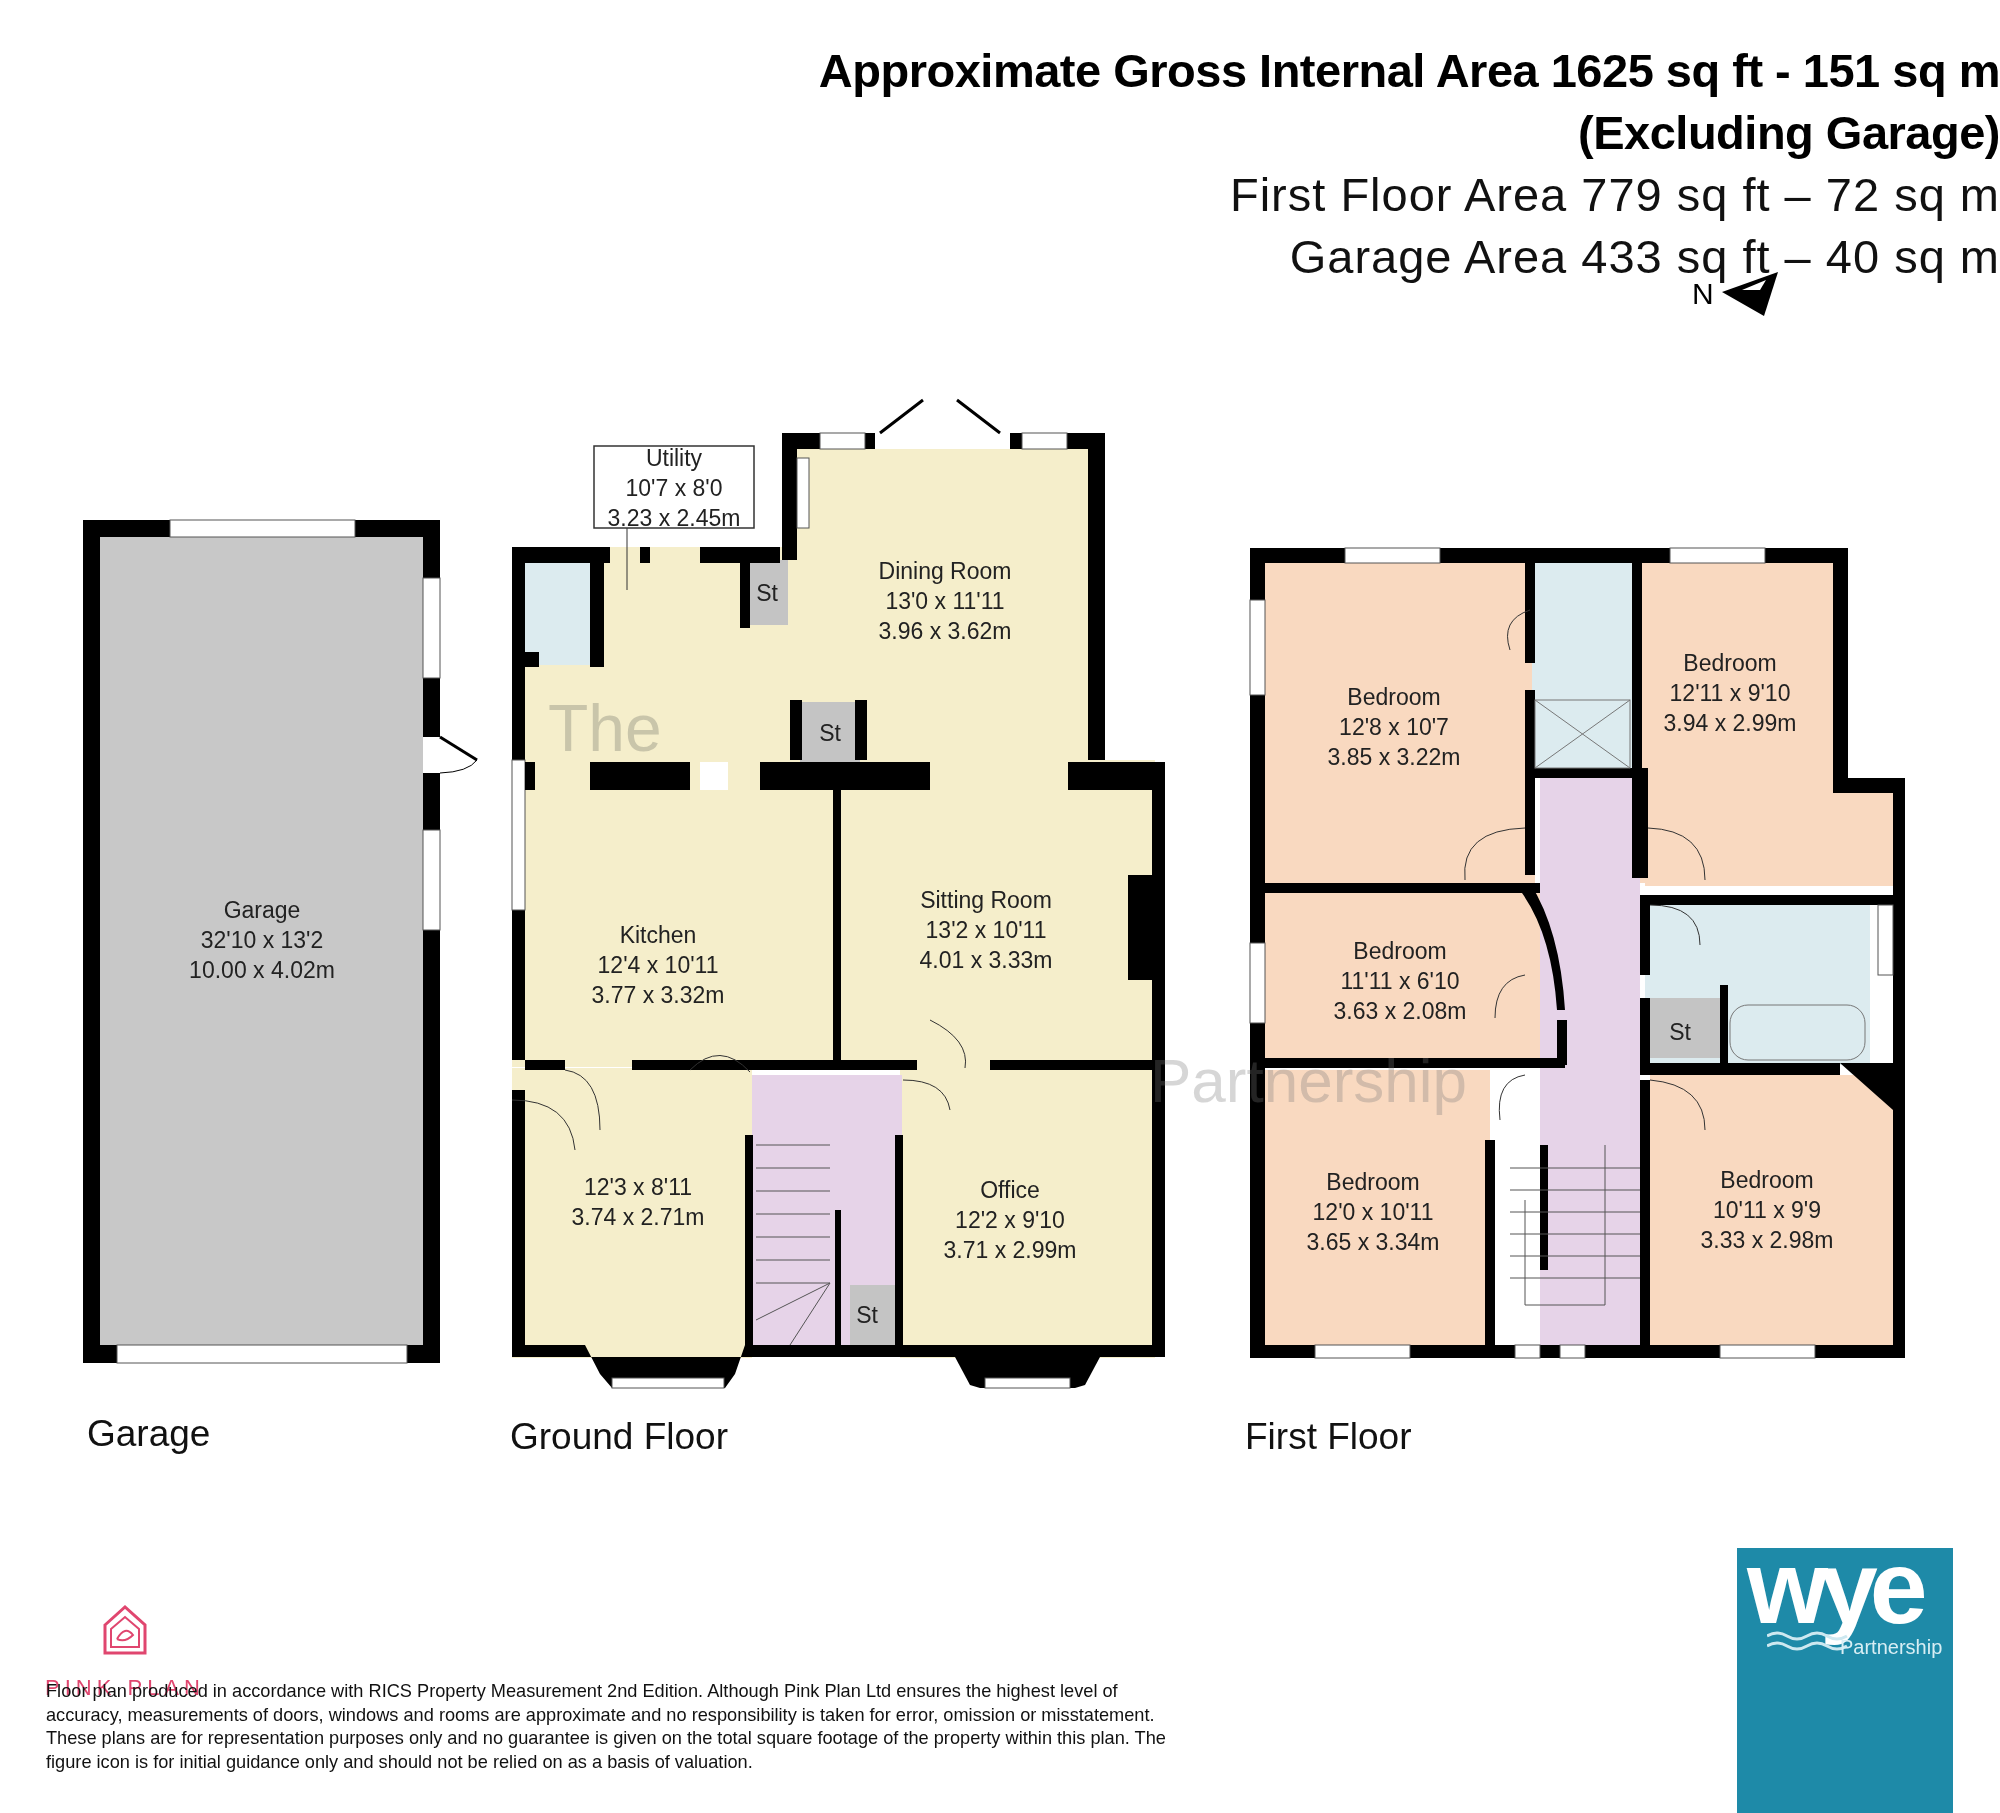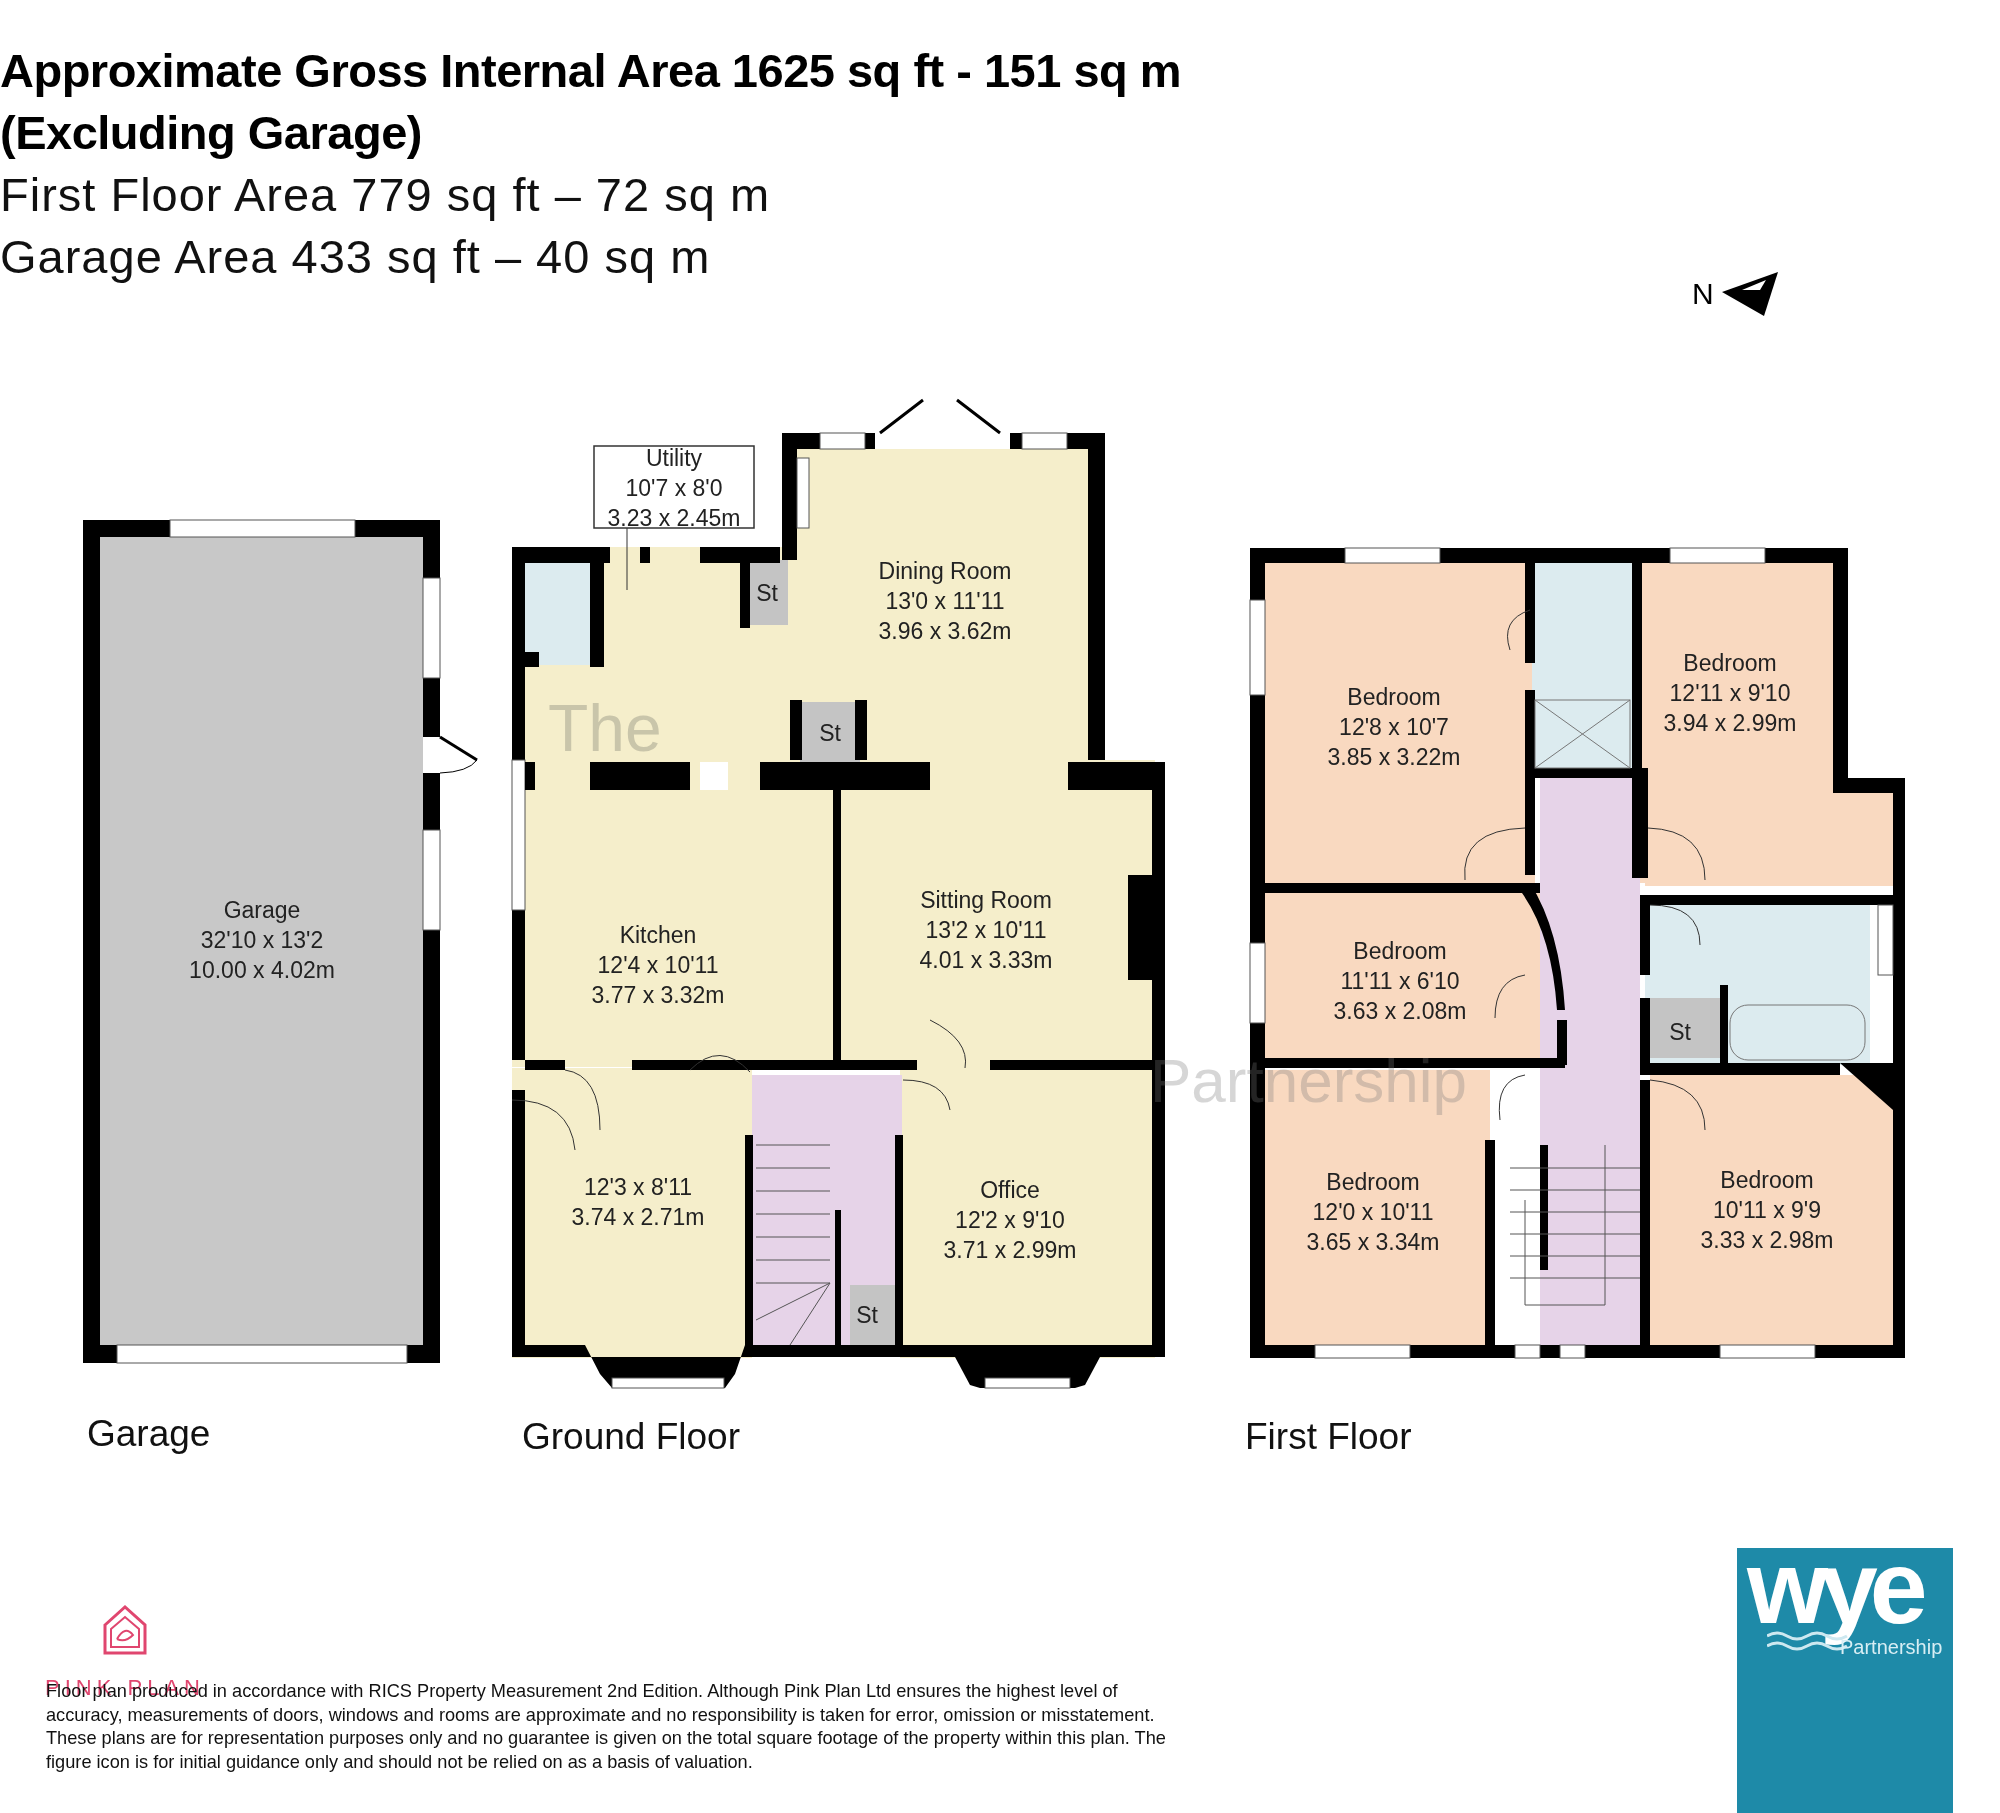--- a/index.html
+++ b/index.html
@@ -1,17 +1,17 @@
 <!DOCTYPE html>
 <html><head>
 <meta charset="utf-8">
 <style>
   html,body{margin:0;padding:0;background:#ffffff;}
   body{width:2000px;height:1813px;position:relative;overflow:hidden;font-family:"Liberation Sans",sans-serif;color:#111;}
-  .title-block{position:absolute;left:0;top:40px;width:2000px;text-align:left;}
+  .title-block{position:absolute;left:0;top:40px;width:2000px;text-align:right;}
   .title-main{font-family:"Liberation Sans",sans-serif;font-weight:bold;font-size:47px;line-height:62px;letter-spacing:-0.5px;color:#000;}
   .title-sub{font-family:"Liberation Sans",sans-serif;font-size:47px;line-height:62px;color:#111;letter-spacing:1px;}
   .north{position:absolute;left:1692px;top:268px;display:flex;align-items:center;gap:6px;}
   .north-label{font-size:30px;color:#000;}
   svg.plan{position:absolute;left:0;top:0;}
   .room-label{position:absolute;text-align:center;font-size:23px;line-height:30px;color:#222;white-space:nowrap;transform:translateX(-50%);}
   .room-label span{display:block;}
   .floor-label{position:absolute;font-size:37px;color:#111;}
   .st{position:absolute;font-size:23px;color:#222;transform:translate(-50%,-50%);}
   .pink-logo{position:absolute;left:45px;top:1603px;display:flex;align-items:center;gap:18px;flex-direction:column;}
@@ -269,21 +269,21 @@
   <span>3.65 x 3.34m</span>
 </div>
 <div class="room-label" style="left:1767px;top:1165px;">
   <span>Bedroom</span>
   <span>10'11 x 9'9</span>
   <span>3.33 x 2.98m</span>
 </div>
 <div class="st" style="left:1680px;top:1032px;">St</div>
 
 <div class="floor-label" style="left:87px;top:1413px;">Garage</div>
-<div class="floor-label" style="left:510px;top:1416px;margin-left:12px;">Ground Floor</div>
+<div class="floor-label" style="left:510px;top:1416px;">Ground Floor</div>
 <div class="floor-label" style="left:1245px;top:1416px;">First Floor</div>
 
 <div class="pink-logo">
   <svg width="48" height="54" viewBox="0 0 48 54">
     <path d="M4 22 L24 4 L44 22 V50 H4 Z" fill="none" stroke="#e0466f" stroke-width="3"></path>
     <path d="M10 26 L24 14 L38 26 V44 H10 Z" fill="none" stroke="#e0466f" stroke-width="2"></path>
     <path d="M16 36 Q24 22 32 32 Q24 40 16 36" fill="none" stroke="#e0466f" stroke-width="2"></path>
   </svg>
   <span class="pink-text">PINK PLAN</span>
 </div>

